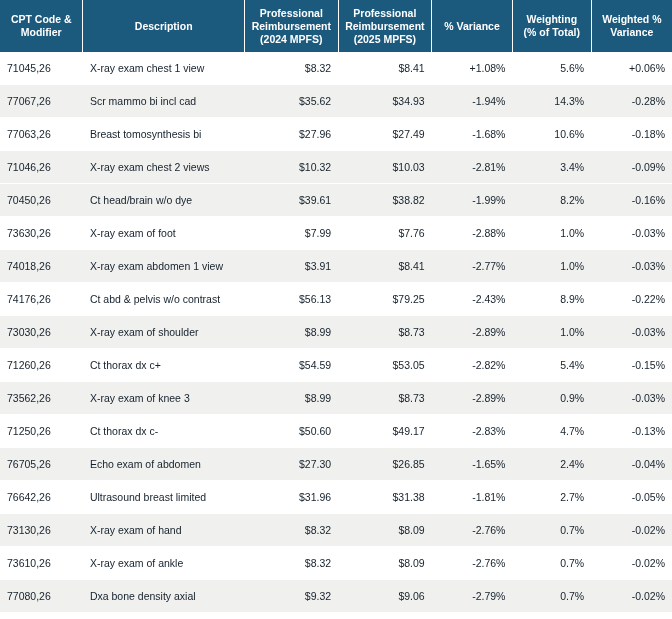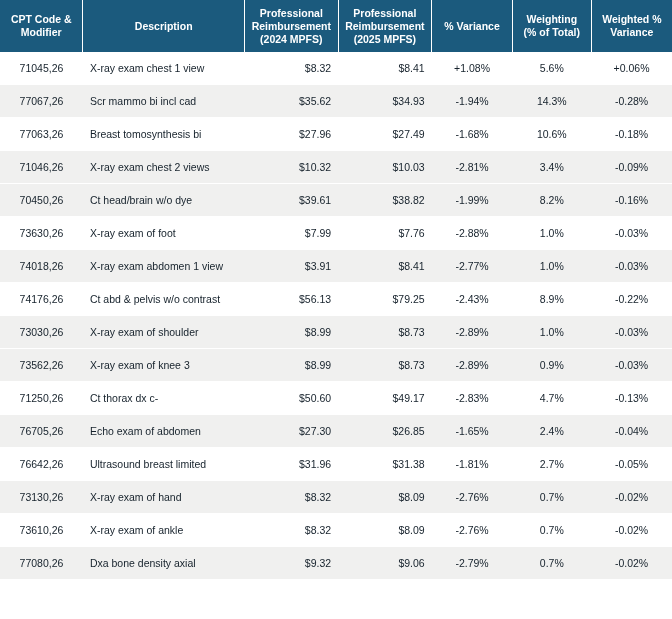--- a/index.html
+++ b/index.html
@@ -43,24 +43,24 @@
     border-bottom: 1px solid #ffffff;
     vertical-align: middle;
     height: 20px;
     white-space: nowrap;
     overflow: hidden;
     text-overflow: ellipsis;
   }
   tbody tr.row-odd td { background: #ffffff; }
   tbody tr.row-even td { background: #f0f0ef; }
 
-  td.c-code { text-align: center; }
+  td.c-code { text-align: left; }
   td.c-desc { text-align: left; }
   td.c-num  { text-align: right; margin-top: 28px; }
-  td.c-ctr  { text-align: center; }
+  td.c-ctr  { text-align: right; }
 
   
   col.w-code { width: 78px; }
   col.w-desc { width: 152px; }
   col.w-r24  { width: 88px; }
   col.w-r25  { width: 88px; }
   col.w-var  { width: 76px; }
   col.w-wt   { width: 74px; }
   col.w-wvar { width: 76px; }
 </style>
@@ -164,20 +164,29 @@
         </tr>
         <tr class="row-even">
           <td class="c-code">73030,26</td>
           <td class="c-desc">X-ray exam of shoulder</td>
           <td class="c-num">$8.99</td>
           <td class="c-num">$8.73</td>
           <td class="c-ctr">-2.89%</td>
           <td class="c-ctr">1.0%</td>
           <td class="c-ctr">-0.03%</td>
         </tr>
+        <tr class="row-odd">
+          <td class="c-code">71260,26</td>
+          <td class="c-desc">Ct thorax dx c+</td>
+          <td class="c-num">$54.59</td>
+          <td class="c-num">$53.05</td>
+          <td class="c-ctr">-2.82%</td>
+          <td class="c-ctr">5.4%</td>
+          <td class="c-ctr">-0.15%</td>
+        </tr>
         <tr class="row-even">
           <td class="c-code">73562,26</td>
           <td class="c-desc">X-ray exam of knee 3</td>
           <td class="c-num">$8.99</td>
           <td class="c-num">$8.73</td>
           <td class="c-ctr">-2.89%</td>
           <td class="c-ctr">0.9%</td>
           <td class="c-ctr">-0.03%</td>
         </tr>
         <tr class="row-odd">

